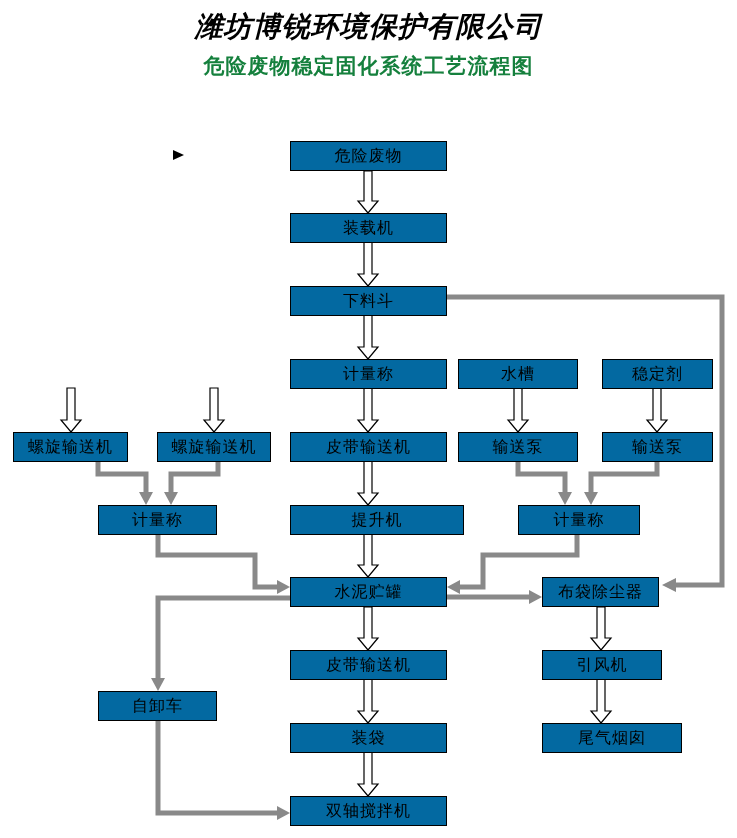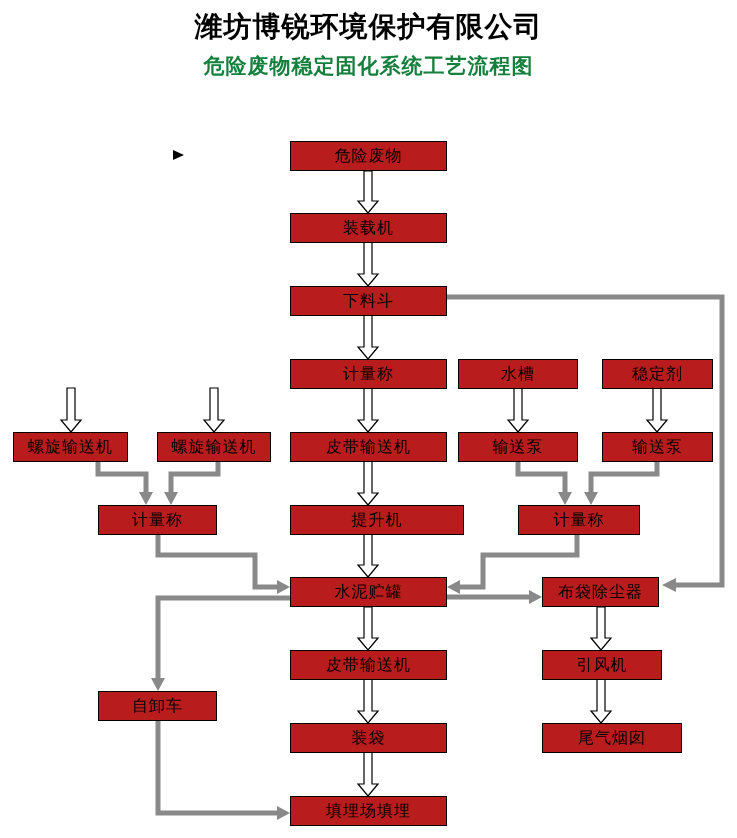--- a/index.html
+++ b/index.html
@@ -7,29 +7,30 @@
     position:relative;
     width:737px;height:838px;
     background:#ffffff;
     font-family:"DejaVu Sans","Liberation Sans",sans-serif;
     overflow:hidden;
   }
   .company-title{
     position:absolute;top:8px;left:0;width:737px;
     text-align:center;font-size:28px;font-weight:bold;color:#000;
     letter-spacing:1px;
+    font-style:italic;
   }
   .sub-title{
     position:absolute;top:52px;left:0;width:737px;
     text-align:center;font-size:21px;font-weight:bold;color:#15803d;
     letter-spacing:1px;
   }
   .node{
     position:absolute;height:30px;box-sizing:border-box;
-    border:1px solid #000;background:#b91c1c;
+    border:1px solid #000;background:#0369a1;
     display:flex;align-items:center;justify-content:center;
     font-size:16px;color:#000;letter-spacing:1px;white-space:nowrap;
   }
   .marker{
     position:absolute;left:173px;top:150px;width:0;height:0;
     border-left:11px solid #000;
     border-top:5px solid transparent;
     border-bottom:5px solid transparent;
   }
   #connector-layer{position:absolute;left:0;top:0;}
@@ -105,21 +106,21 @@
 
   <div class="node" style="left:290px;top:141px;width:157px">危险废物</div>
   <div class="node" style="left:290px;top:213px;width:157px">装载机</div>
   <div class="node" style="left:290px;top:286px;width:157px">下料斗</div>
   <div class="node" style="left:290px;top:359px;width:157px">计量称</div>
   <div class="node" style="left:290px;top:432px;width:157px">皮带输送机</div>
   <div class="node" style="left:290px;top:505px;width:174px">提升机</div>
   <div class="node" style="left:290px;top:577px;width:157px">水泥贮罐</div>
   <div class="node" style="left:290px;top:650px;width:157px">皮带输送机</div>
   <div class="node" style="left:290px;top:723px;width:157px">装袋</div>
-  <div class="node" style="left:290px;top:796px;width:157px">填埋场填埋</div>
+  <div class="node" style="left:290px;top:796px;width:157px">双轴搅拌机</div>
 
   <div class="node" style="left:13px;top:432px;width:115px">螺旋输送机</div>
   <div class="node" style="left:157px;top:432px;width:114px">螺旋输送机</div>
   <div class="node" style="left:98px;top:505px;width:119px">计量称</div>
   <div class="node" style="left:458px;top:359px;width:120px">水槽</div>
 
   <div class="node" style="left:98px;top:691px;width:119px">自卸车</div>
   <div class="node" style="left:458px;top:432px;width:120px">输送泵</div>
   <div class="node" style="left:602px;top:359px;width:111px">稳定剂</div>
   <div class="node" style="left:602px;top:432px;width:111px">输送泵</div>

